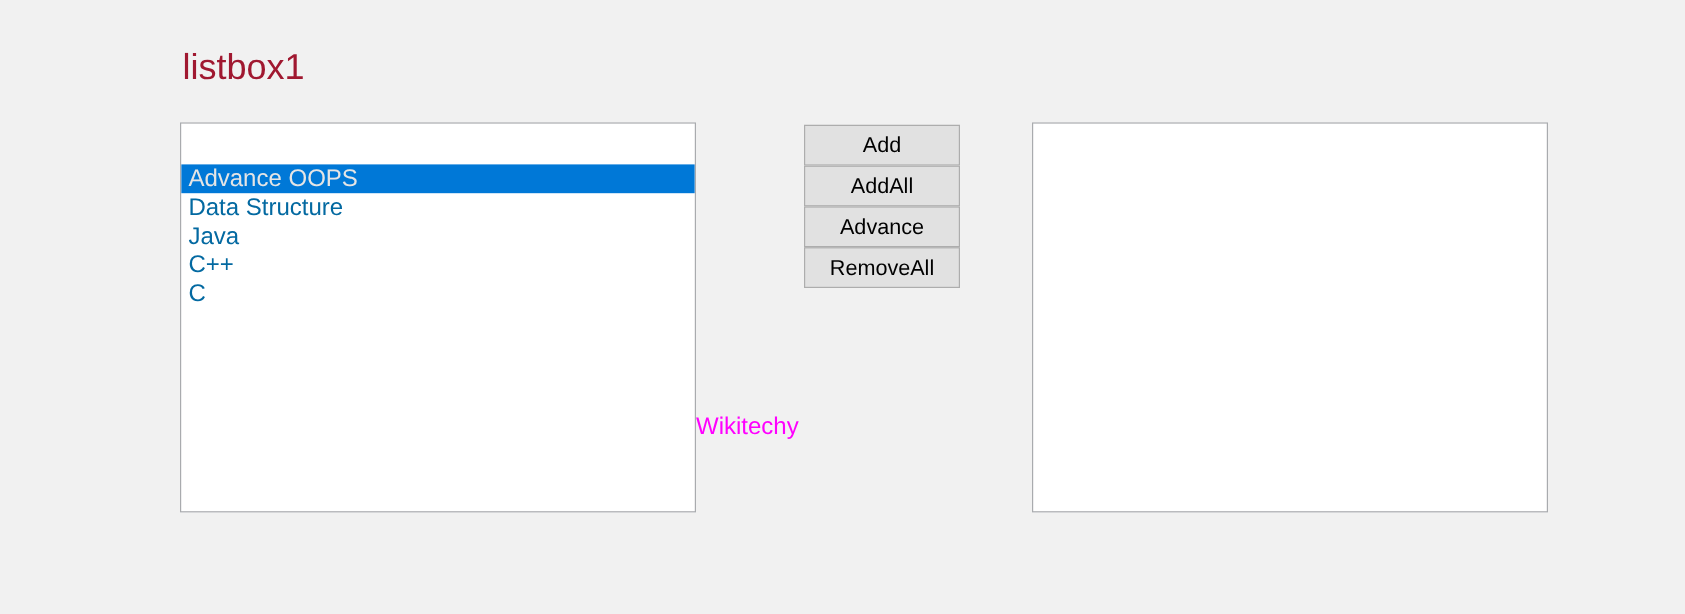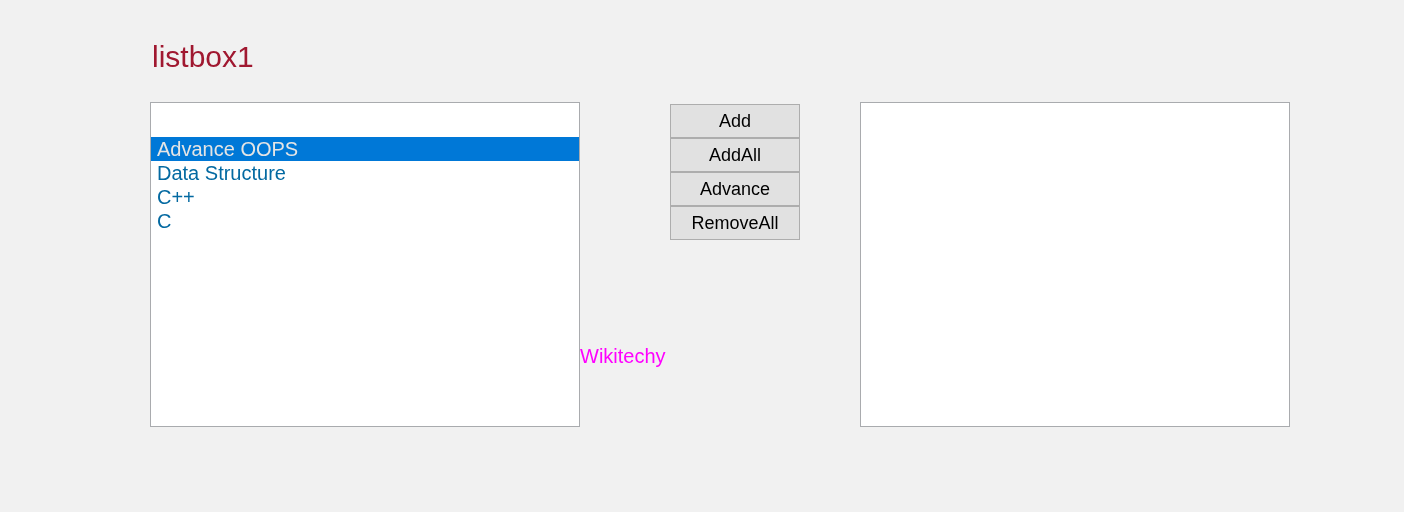--- a/index.html
+++ b/index.html
@@ -87,20 +87,21 @@
 </head>
 <body>
 
 <div class="title">listbox1</div>
 
 <div class="row">
 
   <div class="listbox">
     <div class="listbox-item selected">Advance OOPS</div>
     <div class="listbox-item">Data Structure</div>
+    <div class="listbox-item">Java</div>
     <div class="listbox-item">C++</div>
     <div class="listbox-item">C</div>
   </div>
 
   <div class="button-col">
     <button class="btn">Add</button>
     <button class="btn">AddAll</button>
     <button class="btn">Advance</button>
     <button class="btn">RemoveAll</button>
   </div>

